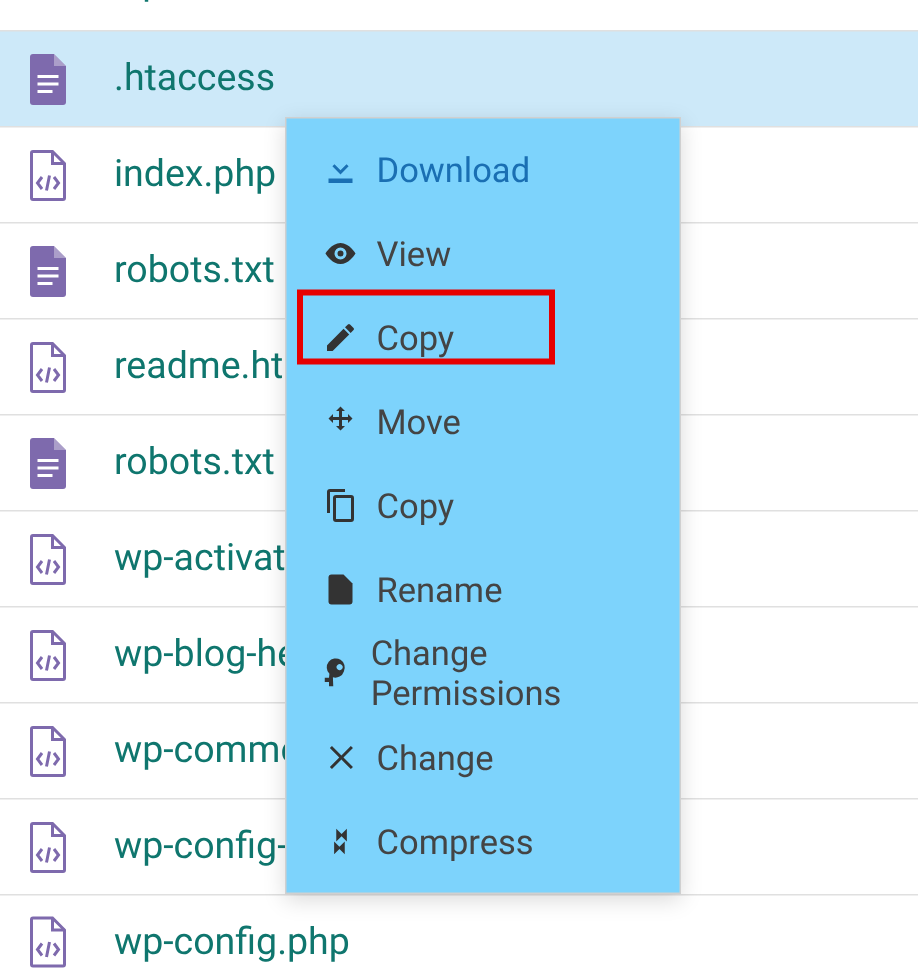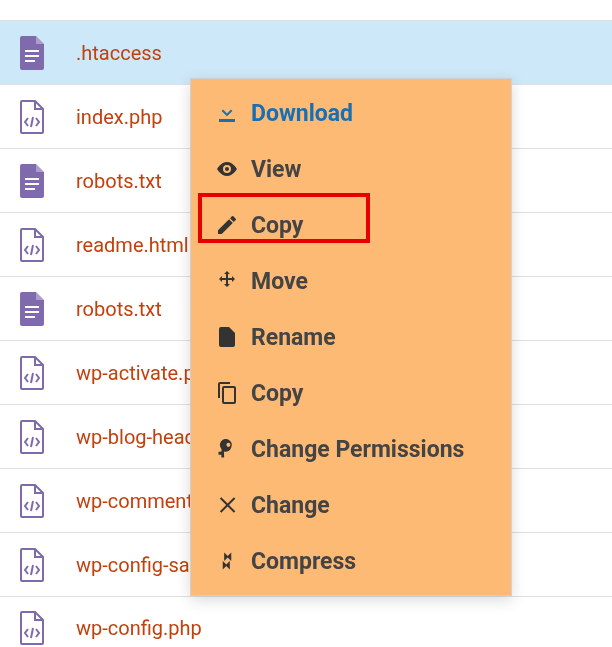--- a/index.html
+++ b/index.html
@@ -15,22 +15,22 @@
     .file-list {
       width: 100%;
     }
     .file-row {
       display: flex;
       align-items: center;
       height: 64px;
       border-top: 1px solid #e0e0e0;
       padding-left: 18px;
       cursor: pointer;
-      font-size: 20px;
-      color: #c2410c;
+      font-size: 25px;
+      color: #0f766e;
     }
     .file-row.first { border-top: none; }
     .file-row.selected { background: #cde9f9; }
     .file-row.hasborder-bottom { border-bottom: 1px solid #e0e0e0; }
     .icon-cell {
       width: 48px;
       display: flex;
       align-items: center;
       justify-content: flex-start;
     }
@@ -39,27 +39,26 @@
       padding-left: 10px;
       white-space: nowrap;
       overflow: hidden;
     }
 
     
     .ctx-menu {
       position: absolute;
       left: 190px;
       top: 78px;
-      width: 322px;
-      background: #fdba74;
+      width: 264px;
+      background: #7dd3fc;
       border: 1px solid #d0d0d0;
       box-shadow: 0 4px 14px rgba(0,0,0,0.15);
       z-index: 10;
       padding: 6px 0;
-      font-weight: bold;
     }
     .ctx-item {
       display: flex;
       align-items: center;
       height: 56px;
       padding: 0 18px;
       font-size: 23px;
       color: #444;
       cursor: pointer;
       position: relative;
@@ -227,36 +226,36 @@
     <span class="ctx-icon">
       <svg viewBox="0 0 24 24">
           <path fill="#333" d="M12 2l3 3h-2v4h4V7l3 3-3 3v-2h-4v4h2l-3 3-3-3h2v-4H7v2l-3-3 3-3v2h4V5H9l3-3z"></path>
         </svg>
     </span>
     <span class="ctx-label">Move</span>
   </div>
   <div class="ctx-item">
     <span class="ctx-icon">
       <svg viewBox="0 0 24 24">
+          <path fill="#333" d="M15 1H5a2 2 0 0 0-2 2v14h2V3h10V1zm4 4H9a2 2 0 0 0-2 2v14a2 2 0 0 0 2 2h10a2 2 0 0 0 2-2V7a2 2 0 0 0-2-2zm0 16H9V7h10v14z"></path>
+        </svg>
+    </span>
+    <span class="ctx-label">Copy</span>
+  </div>
+  <div class="ctx-item">
+    <span class="ctx-icon">
+      <svg viewBox="0 0 24 24">
           <path fill="#333" d="M6 2h8l6 6v12a2 2 0 0 1-2 2H6a2 2 0 0 1-2-2V4a2 2 0 0 1 2-2z"></path>
         </svg>
     </span>
     <span class="ctx-label">Rename</span>
   </div>
   <div class="ctx-item">
     <span class="ctx-icon">
       <svg viewBox="0 0 24 24">
-          <path fill="#333" d="M15 1H5a2 2 0 0 0-2 2v14h2V3h10V1zm4 4H9a2 2 0 0 0-2 2v14a2 2 0 0 0 2 2h10a2 2 0 0 0 2-2V7a2 2 0 0 0-2-2zm0 16H9V7h10v14z"></path>
-        </svg>
-    </span>
-    <span class="ctx-label">Copy</span>
-  </div>
-  <div class="ctx-item">
-    <span class="ctx-icon">
-      <svg viewBox="0 0 24 24">
           <path fill="#333" d="M14 8a6 6 0 1 0-5.65 7.98L10 18l-2 2 2 2 2-2 2 2 2-2-4.35-4.02A6 6 0 0 0 14 8zm-6 0a2 2 0 1 1 4 0 2 2 0 0 1-4 0z" transform="rotate(45 12 12)"></path>
         </svg>
     </span>
     <span class="ctx-label">Change Permissions</span>
   </div>
   <div class="ctx-item">
     <span class="ctx-icon">
       <svg viewBox="0 0 24 24">
           <path fill="#333" d="M18.3 5.71L12 12l6.3 6.29-1.41 1.42L10.6 13.4 4.3 19.7l-1.41-1.41L9.18 12 2.89 5.71 4.3 4.29l6.3 6.3 6.29-6.3z" transform="translate(2 0)"></path>
         </svg>

